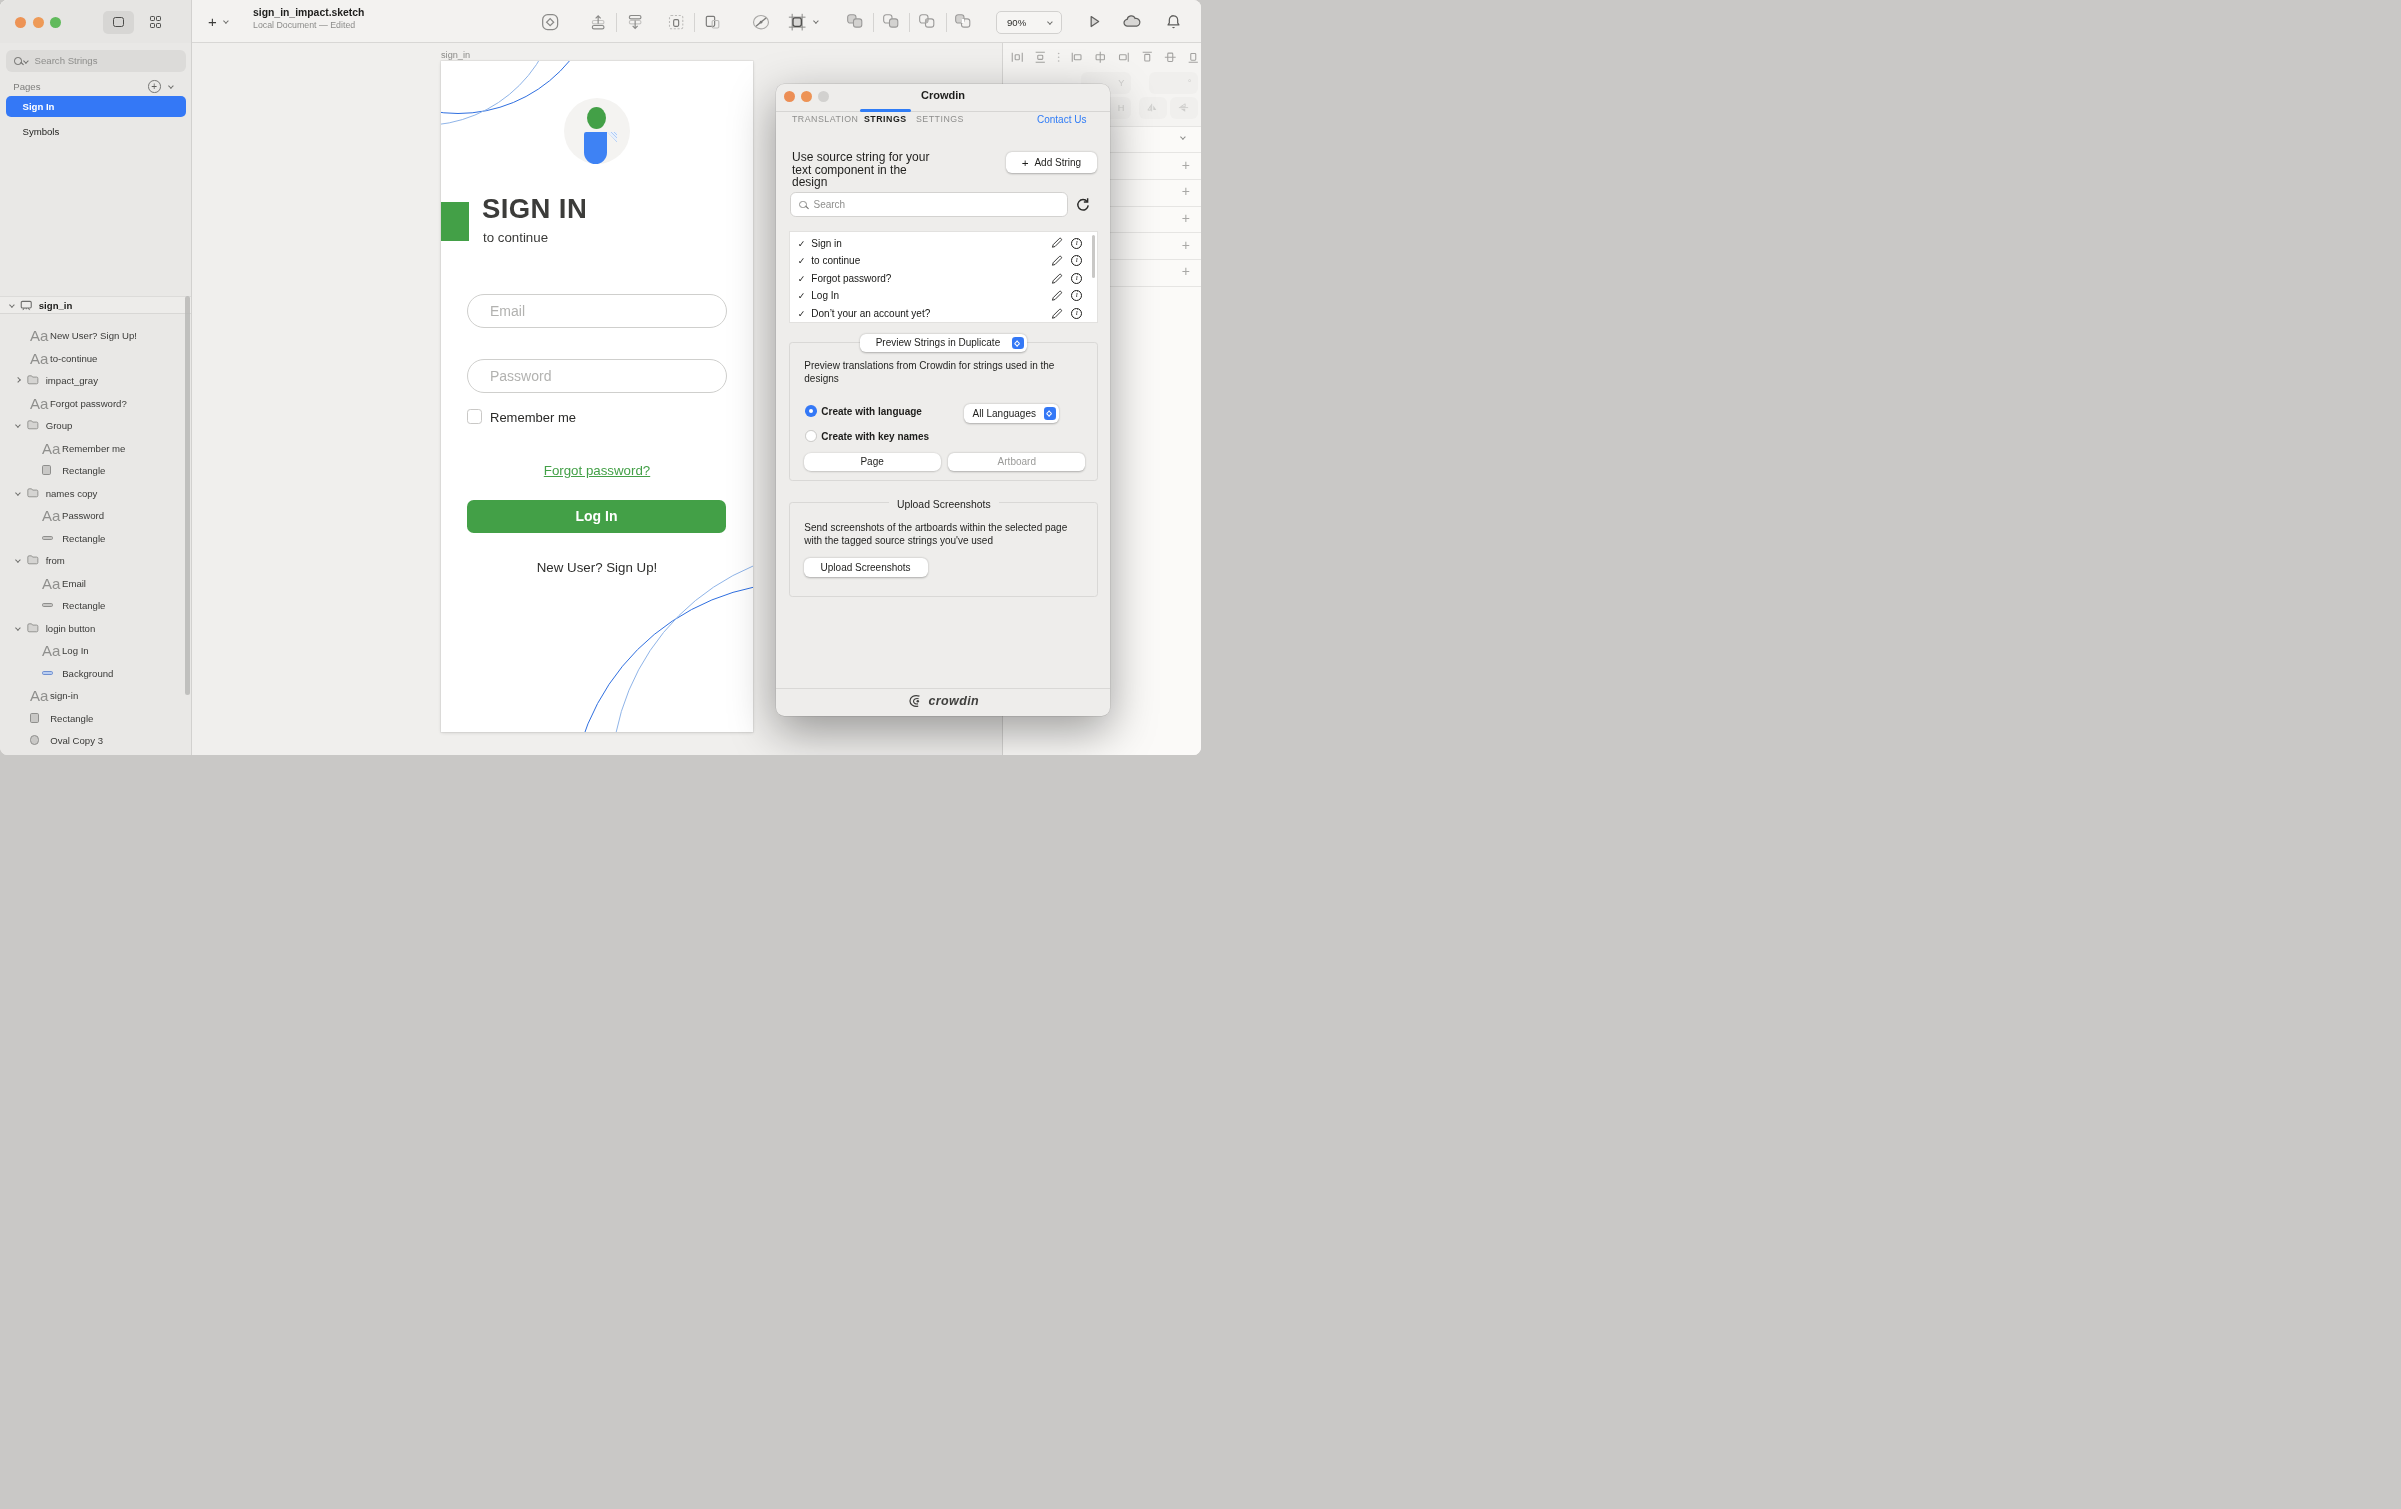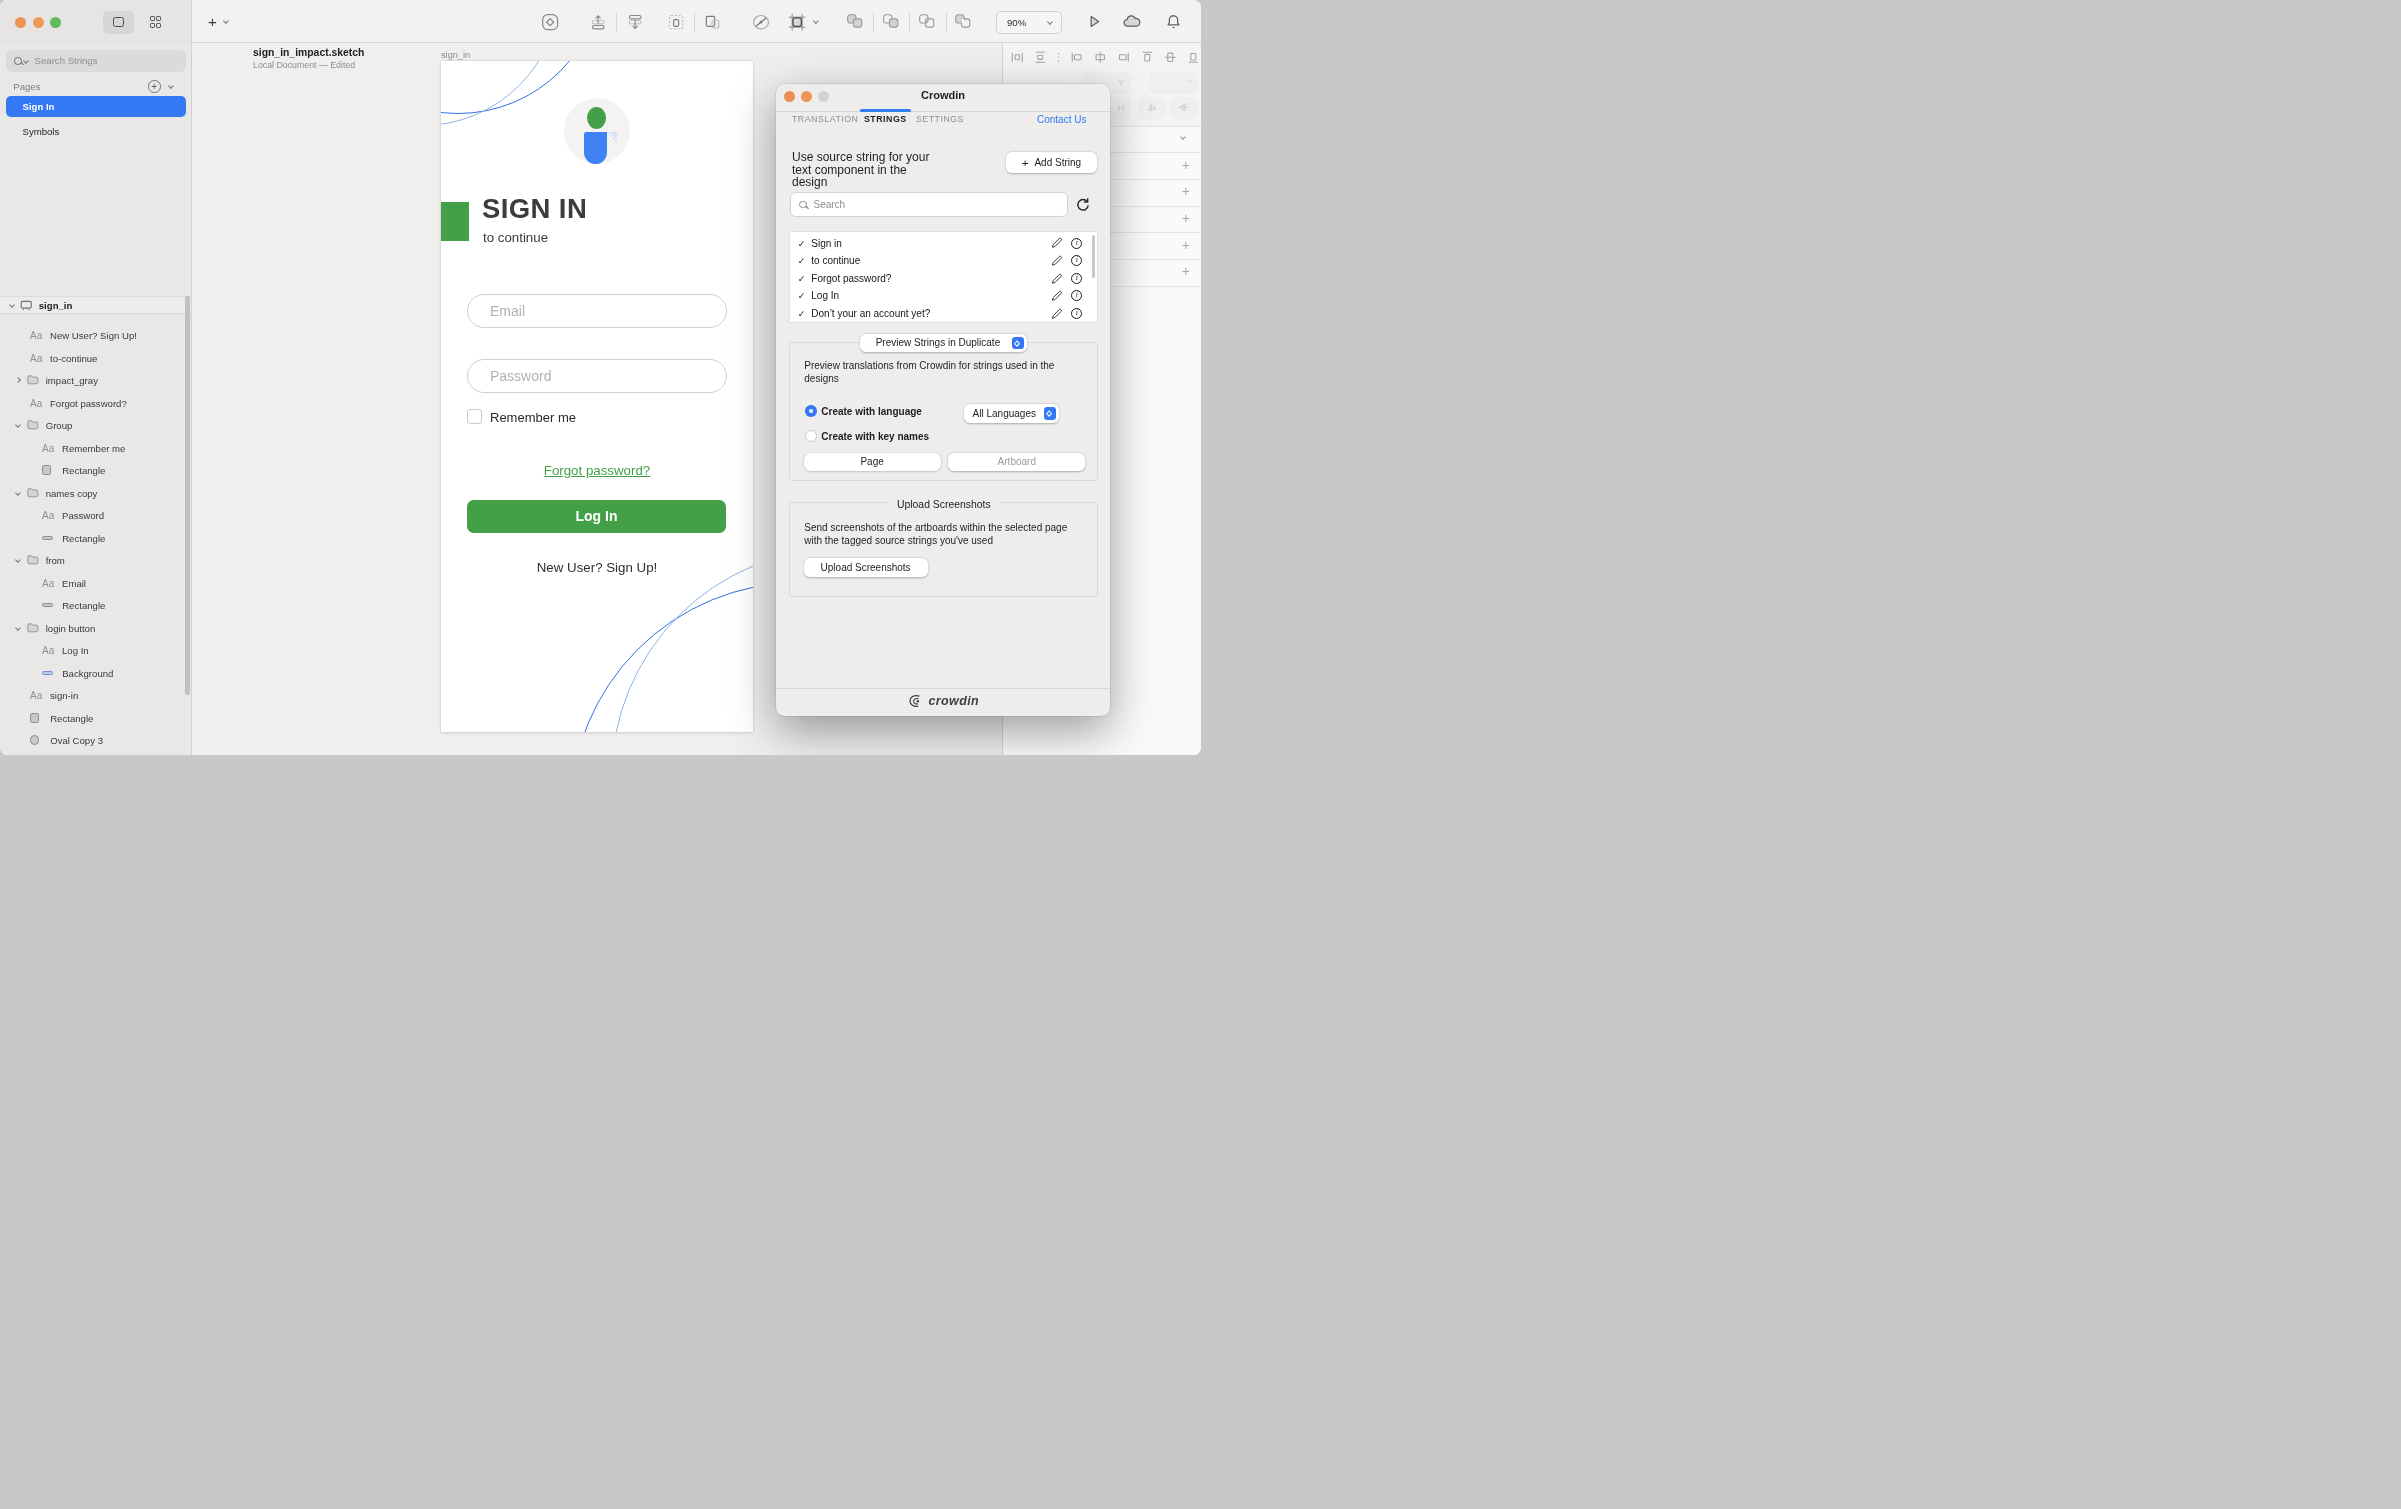--- a/index.html
+++ b/index.html
@@ -11,21 +11,21 @@
   .toolbar { position:absolute; inset:0 0 auto 0; height:43px; background:#f3f2f0; border-bottom:0.8px solid #d8d7d5; z-index:6; }
   .toolbar-left { position:absolute; left:0; top:0; width:192px; height:43px; background:#e6e5e3; border-right:0.8px solid #d2d1cf; }
   .tl-dot { position:absolute; top:16.7px; width:11px; height:11px; border-radius:50%; }
   .toggle-btn { position:absolute; top:11px; width:31px; height:22.5px; border-radius:5px; display:flex; align-items:center; justify-content:center; }
   .toggle-btn.active { background:#d7d6d4; }
   .art-ic { width:11.7px; height:10px; border:1.3px solid #4c4c4a; border-radius:2.5px; }
   .grid-ic { display:grid; grid-template-columns:5px 5px; grid-gap:1.7px; }
   .grid-ic i { width:5px; height:5px; border:1.3px solid #4c4c4a; border-radius:1.3px; }
   .insert { position:absolute; left:208px; top:12.5px; color:#3c3c3a; font-size:15px; display:flex; align-items:center; gap:7.5px; }
   .title-block { position:absolute; left:253px; top:6.7px; }
-  .doc-title { font-size:10.4px; font-weight:bold; color:#1f1f1d;margin-top:40px; }
+  .doc-title { font-size:10.4px; font-weight:bold; color:#1f1f1d; }
   .doc-sub { font-size:8.8px; color:#8c8c8a; margin-top:2.5px; }
   .tb-sep { position:absolute; top:12.5px; width:0.8px; height:19px; background:#d5d4d2; }
   .tb-ic { position:absolute; top:11.7px; width:20px; height:20px; display:flex; align-items:center; justify-content:center; }
   .zoom-box { position:absolute; left:996px; top:11px; width:66px; height:22.5px; border:0.8px solid #d2d1cf; border-radius:5px; background:#f6f5f3; display:flex; align-items:center; }
   .zoom-box span { font-size:9.6px; color:#2e2e2c; margin-left:10px; }
   .chev { display:inline-block; width:5px; height:5px; border-right:1.3px solid #6e6e6c; border-bottom:1.3px solid #6e6e6c; }
   .chev.down { transform:rotate(45deg); }
   .chev.right { transform:rotate(-45deg); }
   .chev.sm { width:3.8px; height:3.8px; }
 
@@ -36,21 +36,21 @@
   .mag { width:7.5px; height:7.5px; border:1.3px solid #6c6c6a; border-radius:50%; position:relative; margin-left:8.3px; flex:none; }
   .mag::after { content:""; position:absolute; width:4.2px; height:1.3px; background:#6c6c6a; transform:rotate(45deg); right:-3.3px; bottom:-0.8px; }
   .pages-hdr { position:absolute; left:13.3px; top:38px; font-size:9.6px; color:#7e7e7c; }
   .plus-circle { position:absolute; left:148px; top:37px; width:12.5px; height:12.5px; border:1px solid #78787 6; border:1px solid #787876; border-radius:50%; color:#5e5e5c; font-size:10px; line-height:11px; text-align:center; }
   .pages-chev { position:absolute; left:169px; top:41px; }
   .page-row { position:absolute; left:5.8px; width:180px; height:21px; border-radius:5px; display:flex; align-items:center; font-size:9.6px; color:#1e1e1c; padding-left:16.7px; }
   .page-row.selected { background:#3478f6; color:#fff; font-weight:bold; }
   .layers-hdr { position:absolute; left:0; top:253px; width:191px; height:18.3px; background:#edecea; border-top:0.8px solid #dcdbd9; border-bottom:0.8px solid #d8d7d5; display:flex; align-items:center; }
   .layers-hdr .nm { font-size:9.6px; font-weight:bold; color:#1c1c1a; margin-left:6.7px; }
   .layer-row { position:absolute; height:22px; display:flex; align-items:center; font-size:9.6px; color:#3a3a38; }
-  .lr-aa { font-size:10px; color:#8f8f8d; width:13.3px; flex:none; }
+  .lr-aa { font-size:15px; color:#8f8f8d; width:13.3px; flex:none; }
   .lr-gap { width:6.7px; flex:none; }
   .ic-rect { width:9.2px; height:9.2px; background:#c9c8c6; border:0.8px solid #8f8f8d; border-radius:1.7px; }
   .ic-line { width:11px; height:3.3px; background:#c9c8c6; border:0.8px solid #8f8f8d; border-radius:1.7px; }
   .ic-line.blue { background:#b9cdf0; border-color:#6f8fd0; }
   .ic-oval { width:9.2px; height:9.2px; background:#c9c8c6; border:0.8px solid #8f8f8d; border-radius:50%; }
   .v-scroll { position:absolute; left:185px; top:253px; width:5px; height:399px; background:#b9b8b6; border-radius:2.5px; opacity:.85; }
 
   
   .canvas { position:absolute; left:193px; top:43px; right:0; bottom:0; background:#f0efed; z-index:1; }
   .ab-label { position:absolute; left:248px; top:6.7px; font-size:9.2px; color:#8b8b89; }

